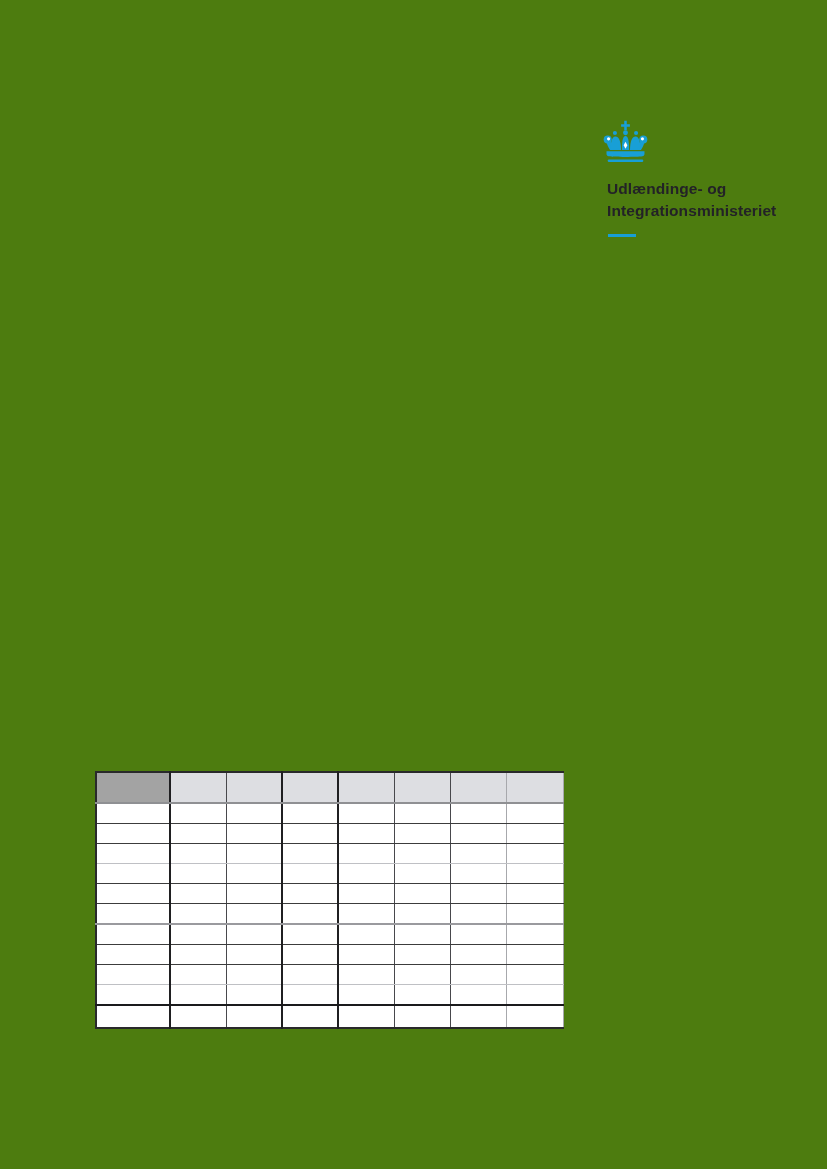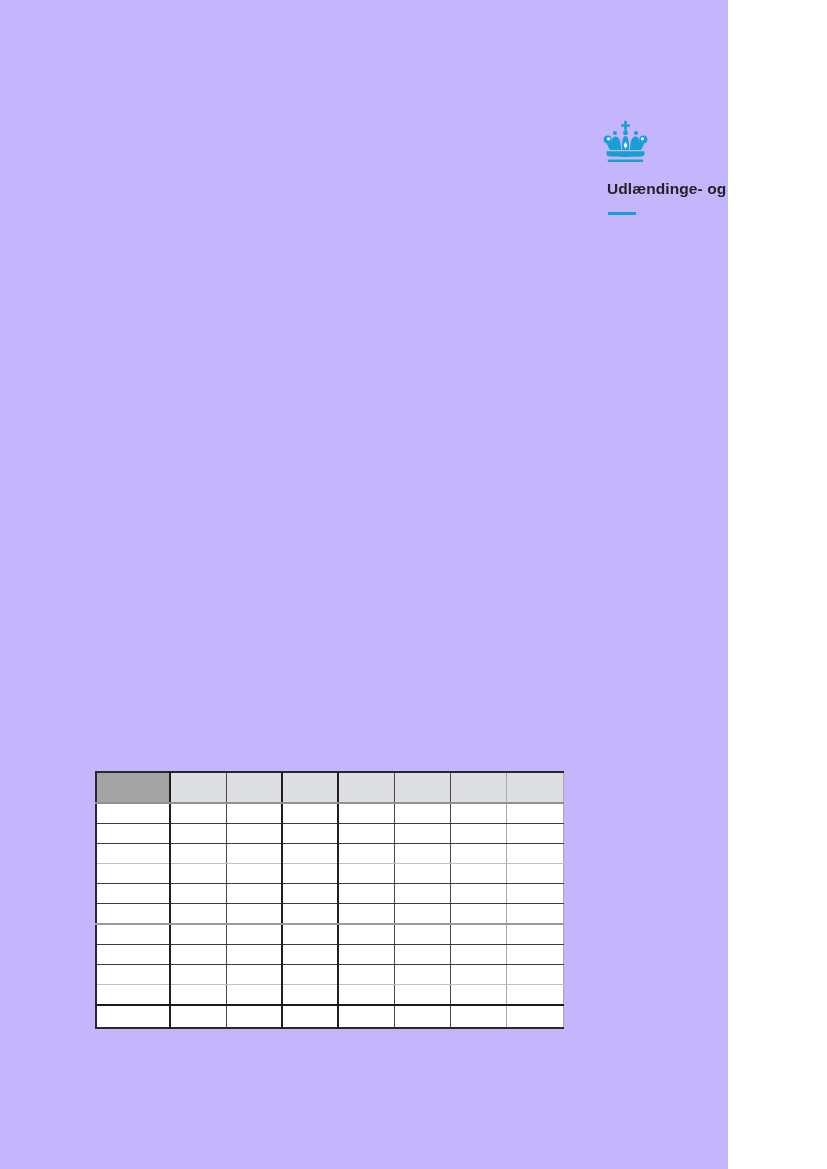--- a/index.html
+++ b/index.html
@@ -3,23 +3,23 @@
 <meta charset="utf-8">
 <style>
   html, body {
     margin: 0;
     padding: 0;
     background: #ffffff;
     font-family: "Liberation Sans", sans-serif;
   }
   .page {
     position: relative;
-    width: 728px;
+    width: 827px;
     height: 1169px;
-    background: #c4b5fd;
+    background: #4d7c0f;
     overflow: hidden;
   }
 
   
   .logo {
     position: absolute;
     left: 602px;
     top: 120px;
     width: 200px;
     color: #189FD6; 
@@ -123,20 +123,21 @@
       <path d="M38.8 30.6 C 39.6 24 38.2 17.8 34.8 16.9 C 31.4 16.1 29.3 20.6 28.8 26.2 L 28.5 30.6 Z"></path>
 
       <path d="M24 22.2 l1.9 3.6 L24 29.4 l-1.9 -3.6 Z" fill="#ffffff"></path>
 
       <path d="M4.6 31.8 h38.8 v2.9 c0 1.2 -0.9 2.1 -2.1 2.3 c-5.6 0.9 -29 0.9 -34.6 0 c-1.2 -0.2 -2.1 -1.1 -2.1 -2.3 Z"></path>
 
       <rect x="5.8" y="40.2" width="36.4" height="2.7" rx="1.35"></rect>
     </svg>
     <div class="name">
       <div>Udlændinge- og</div>
+      <div>Integrationsministeriet</div>
     </div>
     <div class="rule"></div>
   </div>
 
   <div class="table-wrap">
     <table class="grid">
       <colgroup>
         <col class="c1">
           <col class="c2">
           <col class="c3">

